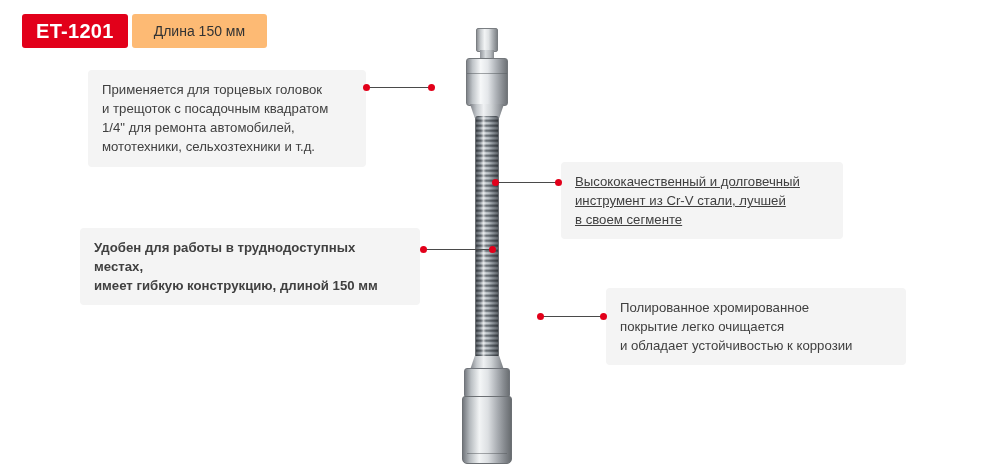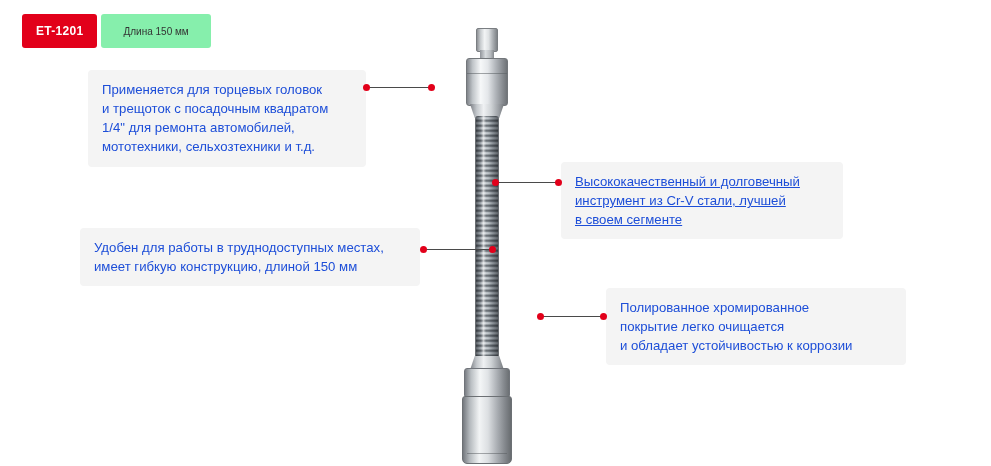--- a/index.html
+++ b/index.html
@@ -18,56 +18,56 @@
     position: absolute;
     left: 22px;
     top: 14px;
     display: flex;
     align-items: stretch;
     height: 34px;
   }
   .sku-badge {
     background: #e2001a;
     color: #ffffff;
-    font-size: 12px;
+    font-size: 20px;
     font-weight: bold;
     letter-spacing: 0.3px;
     display: flex;
     align-items: center;
     padding: 0 14px;
     border-radius: 3px;
     height: 34px;
   }
   .length-chip {
-    background: #86efac;
+    background: #fdba74;
     color: #333333;
-    font-size: 10px;
+    font-size: 14px;
     display: flex;
     align-items: center;
     padding: 0 22px 0 22px;
     margin-left: 4px;
     border-radius: 3px;
     height: 34px;
     white-space: nowrap;
   }
 
   
   .callout {
     position: absolute;
     background: #f4f4f4;
     border-radius: 4px;
     padding: 10px 14px;
     font-size: 13.2px;
     line-height: 1.45;
-    color: #1d4ed8;
+    color: #404040;
     white-space: pre-line;
   }
   .callout.c1 { left: 88px;  top: 70px;  width: 278px; }
   .callout.c2 { left: 561px; top: 162px; width: 282px; text-decoration: underline; }
-  .callout.c3 { left: 80px;  top: 228px; width: 340px; }
+  .callout.c3 { left: 80px;  top: 228px; width: 340px; font-weight: bold; }
   .callout.c4 { left: 606px; top: 288px; width: 300px; }
 
   
   .leader {
     position: absolute;
     height: 1px;
     background: #4a4a4a;
   }
   .dot {
     position: absolute;

